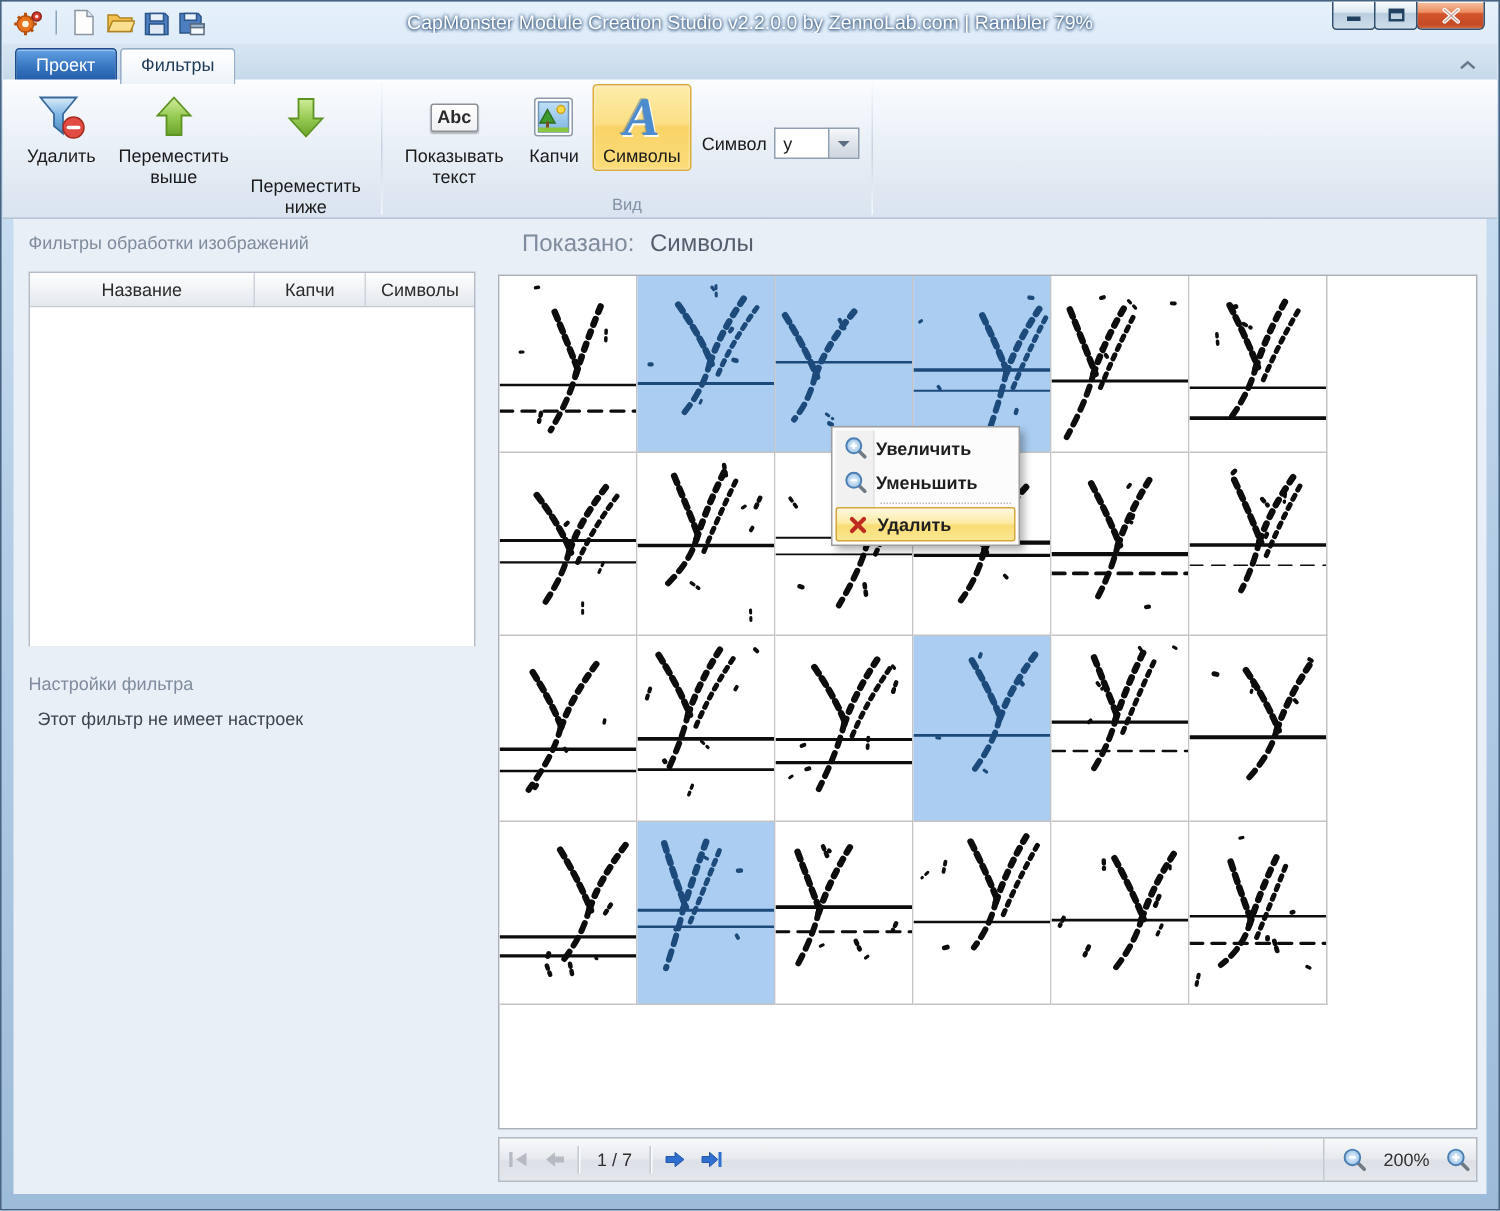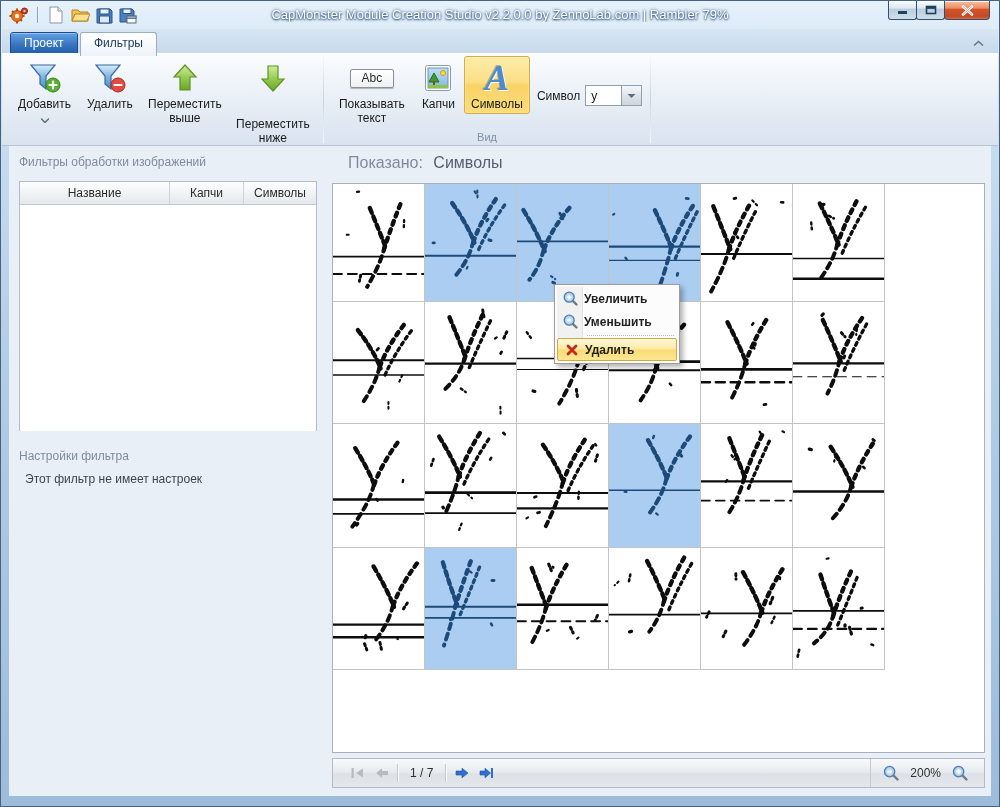--- a/index.html
+++ b/index.html
@@ -39,22 +39,22 @@
   .rgroup{display:flex;flex-direction:column;padding:2px 4px 0;}
   .rgroup-sep{width:1px;background:linear-gradient(#f6fafd,#c6d2e0 50%,#f6fafd);margin:2px 2px;}
   .rbuttons{display:flex;flex:1;align-items:flex-start;}
   .rbtn{display:flex;flex-direction:column;align-items:center;padding:3px 6px 2px;margin:1px;
     font-size:12px;color:#1a1a1a;text-align:center;line-height:14px;border:1px solid transparent;border-radius:3px;}
   .rbtn .ricon{height:36px;display:flex;align-items:center;justify-content:center;margin-bottom:1px;}
   .rbtn.selected{background:linear-gradient(#fdeca9,#fbdf86 45%,#f9d367 50%,#fbdc79);
     border:1px solid #dcab3c;box-shadow:inset 0 0 2px rgba(255,255,255,.8);}
   .rbtn-caret{margin-top:1px;}
   .rgroup-label{text-align:center;font-size:11px;color:#8291a3;padding:2px 0 4px;}
-  .abc-chip{width:44px;height:19px;background:linear-gradient(#ffffff,#eef0f2);border:1px solid #8d9299;border-radius:2px;
-    font-size:12px;font-weight:normal;color:#2b2b2b;display:flex;align-items:center;justify-content:center;
+  .abc-chip{width:32px;height:19px;background:linear-gradient(#ffffff,#eef0f2);border:1px solid #8d9299;border-radius:2px;
+    font-size:12px;font-weight:bold;color:#2b2b2b;display:flex;align-items:center;justify-content:center;
     box-shadow:0 1px 1px rgba(0,0,0,.25);}
   .letterA{font-family:"Liberation Serif",serif;font-style:italic;font-weight:bold;font-size:36px;line-height:34px;
     color:#4c8bcd;text-shadow:1px 1px 0 rgba(255,255,255,.9),-1px -1px 0 rgba(32,80,140,.35);}
   .symbol-combo{display:flex;align-items:center;margin:30px 2px 0 6px;font-size:12px;color:#1a1a1a;}
   .combo-field{width:36px;height:21px;background:#fff;border:1px solid #8fa0b2;border-right:none;
     padding:2px 5px;font-size:12px;line-height:16px;margin-left:5px;}
   .combo-btn{width:21px;height:21px;border:1px solid #8fa0b2;background:linear-gradient(#f6f8fa,#dfe4ea 50%,#cfd6de);
     display:flex;align-items:center;justify-content:center;}
   
   .main{position:absolute;top:145px;left:8px;right:8px;bottom:10px;background:#e9eff7;overflow:hidden;}
@@ -71,21 +71,21 @@
   .shown-label{color:#7f8c9d;}
   .shown-value{color:#55606e;margin-left:6px;}
   .grid-box{position:absolute;left:323px;top:37px;width:653px;height:570px;background:#fff;border:1px solid #a9b1bc;overflow:hidden;}
   .grid-row{display:flex;}
   .cell{height:100%;border-right:1px solid #c4c4c4;border-bottom:1px solid #c4c4c4;background:#fff;overflow:hidden;}
   .grid-row .cell{height:auto;align-self:stretch;}
   .grid-row{align-items:stretch;}
   
   .grid-toolbar{position:absolute;left:323px;top:612px;width:653px;height:30px;
     background:linear-gradient(#f8f9fb,#e8ebef 45%,#dde1e7 55%,#e4e8ed);
-    border:1px solid #b3bac3;display:flex;align-items:center;padding:0 12px;}
+    border:1px solid #b3bac3;display:flex;align-items:center;padding:0 0;}
   .pg-btn{width:24px;height:22px;display:flex;align-items:center;justify-content:center;border-radius:2px;}
   .pg-sep{width:1px;height:18px;background:#c4c9d0;box-shadow:1px 0 0 #fafbfc;margin:0 4px;}
   .pg-label{font-size:12px;color:#2f2f2f;padding:0 8px;}
   .zoom-area{margin-left:auto;display:flex;align-items:center;border-left:1px solid #c4c9d0;padding-left:8px;height:100%;}
   .zoom-label{font-size:12px;color:#2f2f2f;padding:0 7px;}
   
   .ctx-menu{position:absolute;left:545px;top:138px;width:126px;background:#fcfcfc;border:1px solid #9d9d9d;
     box-shadow:3px 3px 5px rgba(0,0,0,.3);z-index:10;padding:2px;}
   .ctx-gutter{position:absolute;left:2px;top:2px;bottom:2px;width:26px;background:#f1f1f1;border-right:1px solid #e2e2e2;}
   .ctx-item{position:relative;display:flex;align-items:center;height:23px;font-size:12px;color:#1f1f1f;z-index:1;font-weight:bold;}
@@ -200,35 +200,20 @@
             </linearGradient>
         <radialGradient id="lensG">
               <stop offset="0" stop-color="#eaf4fc"></stop>
               <stop offset="1" stop-color="#9cc4e8"></stop>
             </radialGradient>
       </defs>
         </svg>
 
       <div class="rgroup">
         <div class="rbuttons">
-          <div class="rbtn">
-            <span class="ricon">
-              <svg width="34" height="32" viewBox="0 0 34 32">
-                <path d="M3,3 h24 l-9,11 v13 l-6,-5 v-8 z" fill="url(#funnelG)" stroke="#39699c" stroke-width="1.2"></path>
-                <circle cx="25" cy="23" r="7" fill="#57b32e" stroke="#3b8418"></circle>
-                <path d="M25,19.5 v7 M21.5,23 h7" stroke="#fff" stroke-width="2.2" stroke-linecap="round"></path>
-              </svg>
-            </span>
-            <span>Добавить</span>
-            <span class="rbtn-caret">
-              <svg width="8" height="5" viewBox="0 0 8 5">
-                  <path d="M0,0.5 L4,4.5 L8,0.5" fill="none" stroke="#5a6b7e" stroke-width="1.4"></path>
-                </svg>
-            </span>
-          </div>
           <div class="rbtn">
             <span class="ricon">
               <svg width="34" height="32" viewBox="0 0 34 32">
                 <path d="M3,3 h24 l-9,11 v13 l-6,-5 v-8 z" fill="url(#funnelG)" stroke="#39699c" stroke-width="1.2"></path>
                 <circle cx="25" cy="23" r="7" fill="#e14b42" stroke="#a52c22"></circle>
                 <path d="M21.5,23 h7" stroke="#fff" stroke-width="2.2" stroke-linecap="round"></path>
               </svg>
             </span>
             <span>Удалить</span>
           </div>

